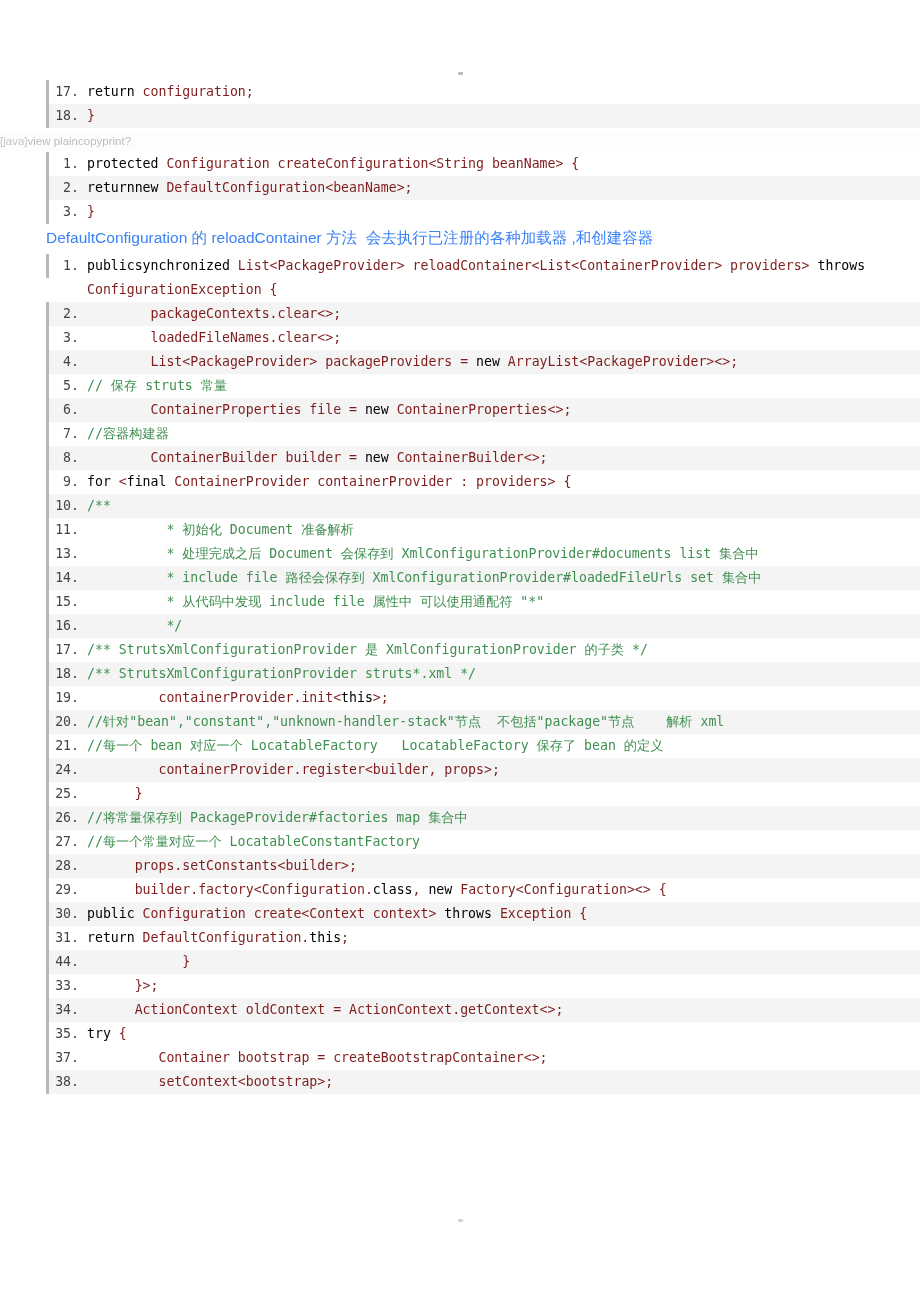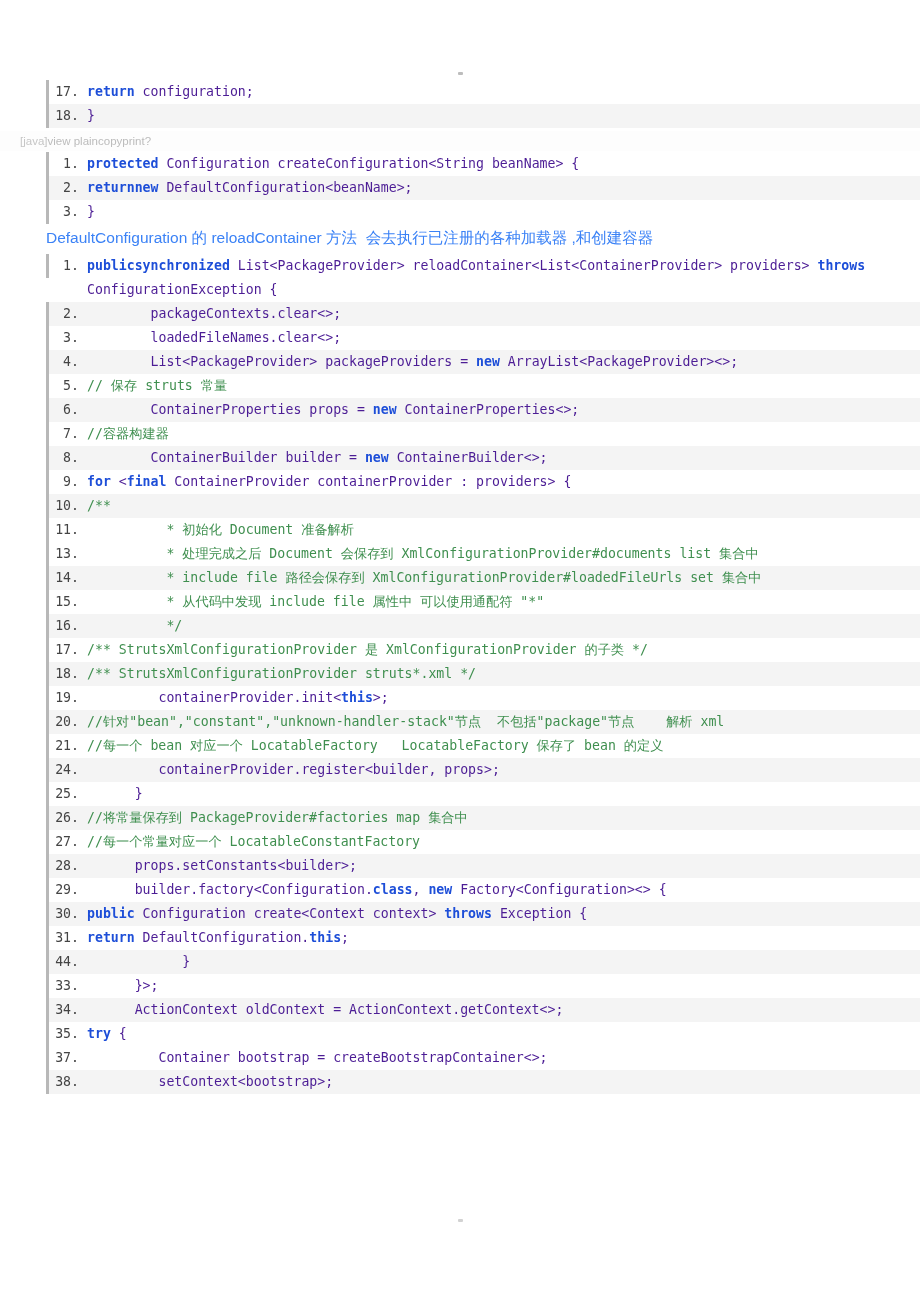--- a/index.html
+++ b/index.html
@@ -65,33 +65,33 @@
   }
   .ctext {
     flex: 1 1 auto;
     padding-left: 4px;
     padding-right: 6px;
     color: #222;
     white-space: pre-wrap;
     word-break: break-word;
   }
 
-  .kw  { color: #1d4ed8; font-weight: bold; }
+  .kw  { color: #000000; font-weight: normal; }
   .cm  { color: #3f8f4f; }
-  .pl  { color: #4c1d95; margin-top: 16px; }
+  .pl  { color: #7f1d1d; margin-top: 16px; }
 
   
   .cb-toolbar {
     position: relative;
     height: 20px;
     line-height: 20px;
     font-family: "Liberation Sans", "DejaVu Sans", sans-serif;
     font-size: 11.5px;
     color: #b9b9b9;
-    padding-left: 20px;
+    padding-left: 0;
     background: #fdfdfd;
     white-space: nowrap;
   }
   .cb-toolbar .tb-lang { color: #c6c6c6; }
   .cb-toolbar .tb-act  { color: #bcbcbc; }
 
   
   .prose {
     font-family: "Liberation Sans", "DejaVu Sans", sans-serif;
     font-size: 15.5px;
@@ -146,21 +146,21 @@
   </div>
 
   <div class="seg" id="seg-c">
     <div class="code-block">
       <ul class="code-rows">
           <li class="crow"><span class="gutter">1.</span><span class="ctext"><span class="kw">publicsynchronized</span><span class="pl"> List&lt;PackageProvider&gt; reloadContainer&lt;List&lt;ContainerProvider&gt; providers&gt; </span><span class="kw">throws</span><span class="pl"> ConfigurationException {</span></span></li>
           <li class="crow alt"><span class="gutter">2.</span><span class="ctext"><span class="pl">        packageContexts.clear&lt;&gt;;</span></span></li>
           <li class="crow"><span class="gutter">3.</span><span class="ctext"><span class="pl">        loadedFileNames.clear&lt;&gt;;</span></span></li>
           <li class="crow alt"><span class="gutter">4.</span><span class="ctext"><span class="pl">        List&lt;PackageProvider&gt; packageProviders = </span><span class="kw">new</span><span class="pl"> ArrayList&lt;PackageProvider&gt;&lt;&gt;;</span></span></li>
           <li class="crow"><span class="gutter">5.</span><span class="ctext"><span class="cm">// 保存 struts 常量</span></span></li>
-          <li class="crow alt"><span class="gutter">6.</span><span class="ctext"><span class="pl">        ContainerProperties props = </span><span class="kw">new</span><span class="pl"> ContainerProperties&lt;&gt;;</span></span></li>
+          <li class="crow alt"><span class="gutter">6.</span><span class="ctext"><span class="pl">        ContainerProperties file = </span><span class="kw">new</span><span class="pl"> ContainerProperties&lt;&gt;;</span></span></li>
           <li class="crow"><span class="gutter">7.</span><span class="ctext"><span class="cm">//容器构建器</span></span></li>
           <li class="crow alt"><span class="gutter">8.</span><span class="ctext"><span class="pl">        ContainerBuilder builder = </span><span class="kw">new</span><span class="pl"> ContainerBuilder&lt;&gt;;</span></span></li>
           <li class="crow"><span class="gutter">9.</span><span class="ctext"><span class="kw">for</span><span class="pl"> &lt;</span><span class="kw">final</span><span class="pl"> ContainerProvider containerProvider : providers&gt; {</span></span></li>
           <li class="crow alt"><span class="gutter">10.</span><span class="ctext"><span class="cm">/**</span></span></li>
           <li class="crow"><span class="gutter">11.</span><span class="ctext"><span class="cm">          * 初始化 Document 准备解析</span></span></li>
           <li class="crow"><span class="gutter">13.</span><span class="ctext"><span class="cm">          * 处理完成之后 Document 会保存到 XmlConfigurationProvider#documents list 集合中</span></span></li>
           <li class="crow alt"><span class="gutter">14.</span><span class="ctext"><span class="cm">          * include file 路径会保存到 XmlConfigurationProvider#loadedFileUrls set 集合中</span></span></li>
           <li class="crow"><span class="gutter">15.</span><span class="ctext"><span class="cm">          * 从代码中发现 include file 属性中 可以使用通配符 "*"</span></span></li>
           <li class="crow alt"><span class="gutter">16.</span><span class="ctext"><span class="cm">          */</span></span></li>
           <li class="crow"><span class="gutter">17.</span><span class="ctext"><span class="cm">/** StrutsXmlConfigurationProvider 是 XmlConfigurationProvider 的子类 */</span></span></li>

